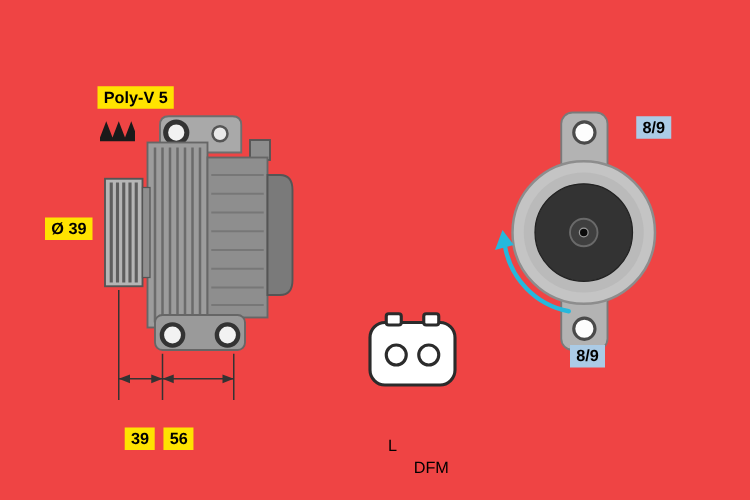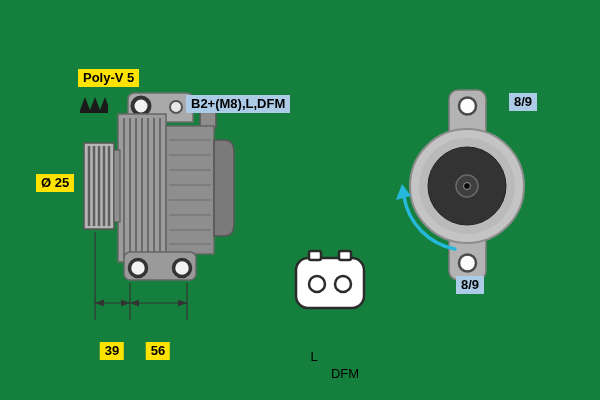--- a/index.html
+++ b/index.html
@@ -1,17 +1,17 @@
 <!DOCTYPE html>
 <html><head>
 <meta charset="utf-8">
 <style>
   html,body { margin:0; padding:0; background:#fff; }
   .canvas {
-    position:relative; width:600px; height:400px; background:#15803d;
+    position:relative; width:600px; height:400px; background:#ef4444;
     font-family:"Liberation Sans", sans-serif; overflow:hidden;
   }
   .canvas svg { position:absolute; left:0; top:0; }
   .lbl {
     position:absolute; font-size:13px; font-weight:bold; color:#000;
     padding:1px 5px; line-height:16px; white-space:nowrap;
   }
   .lbl.yellow { background:#ffe300; }
   .lbl.blue   { background:#abcbe6; }
   .lbl.plain  { background:transparent; font-weight:normal; padding:0; }
@@ -108,27 +108,26 @@
       <circle cx="467" cy="186" r="11" fill="#3f3f3f" stroke="#6a6a6a" stroke-width="1.5"></circle>
       <circle cx="467" cy="186" r="3.5" fill="#0a0a0a" stroke="#999" stroke-width="1"></circle>
 
       <path d="M455,249 A64 64 0 0 1 404,197" fill="none" stroke="#25b8dc" stroke-width="3.5" stroke-linecap="round"></path>
       <polygon points="402,184 396,200 411,196" fill="#25b8dc"></polygon>
     </g>
   </svg>
 
   <span class="lbl yellow" style="left:78px; top:69px;">Poly-V 5</span>
 
-  <span class="lbl yellow" style="left:36px; top:174px;">Ø 25</span>
+  <span class="lbl yellow" style="left:36px; top:174px;">Ø 39</span>
 
-  <span class="lbl blue" style="left:186px; top:95px;">B2+(M8),L,DFM</span>
 
   <span class="lbl yellow ctr" style="left:112px; top:307px;">39</span>
 
-  <span class="lbl yellow ctr" style="left:158px; top:307px;">56</span>
+  <span class="lbl yellow ctr" style="left:143px; top:307px;">56</span>
 
   <span class="lbl plain ctr" style="left:314px; top:314px;">L</span>
 
   <span class="lbl plain ctr" style="left:345px; top:331px;">DFM</span>
 
   <span class="lbl blue" style="left:509px; top:93px;">8/9</span>
 
   <span class="lbl blue" style="left:456px; top:276px;">8/9</span>
 
 </div>

